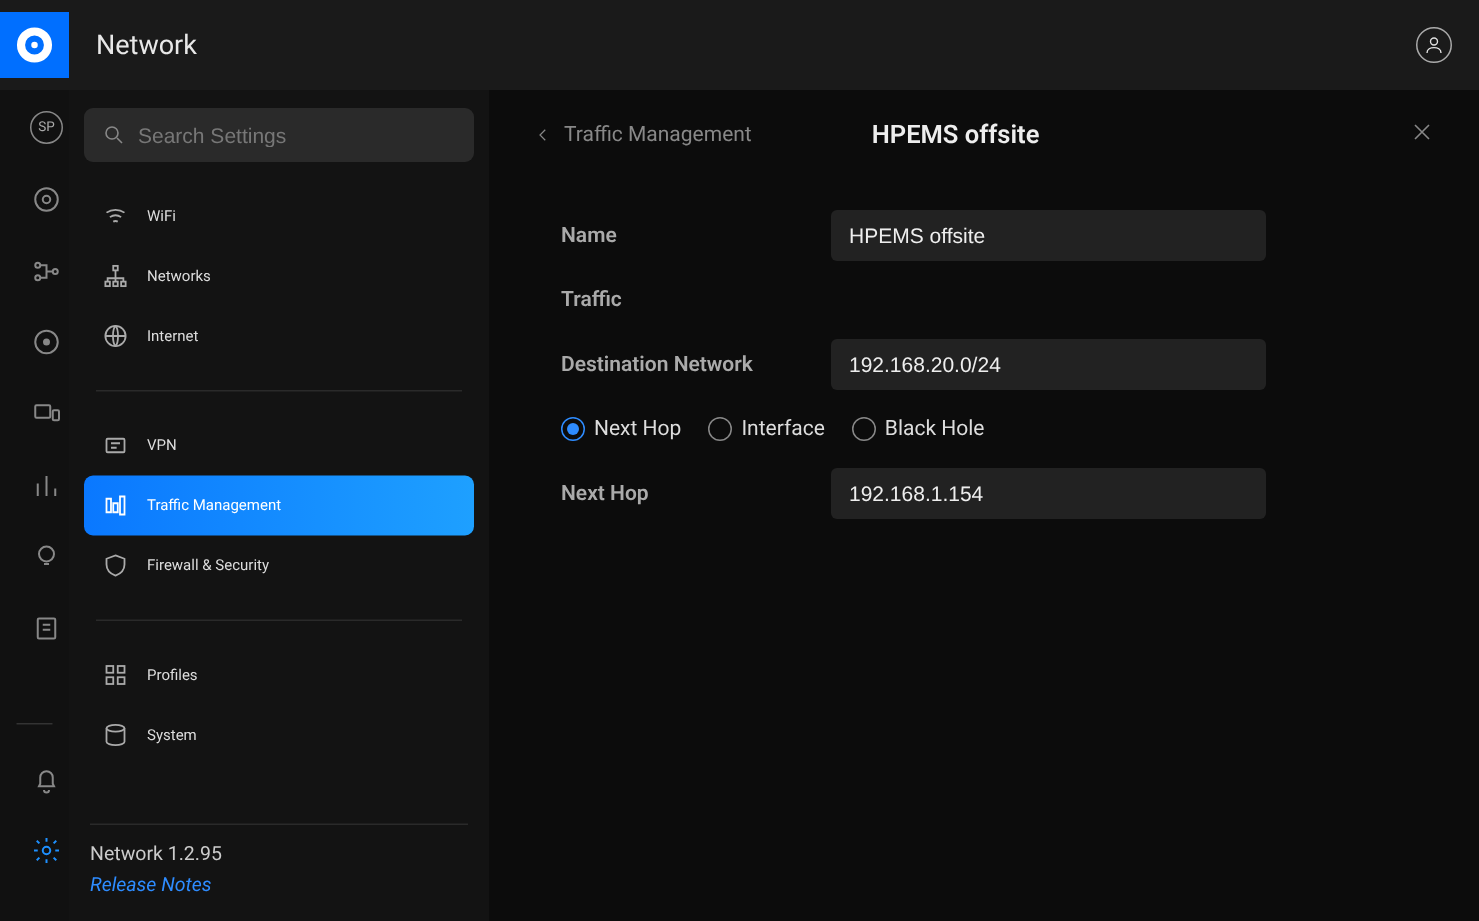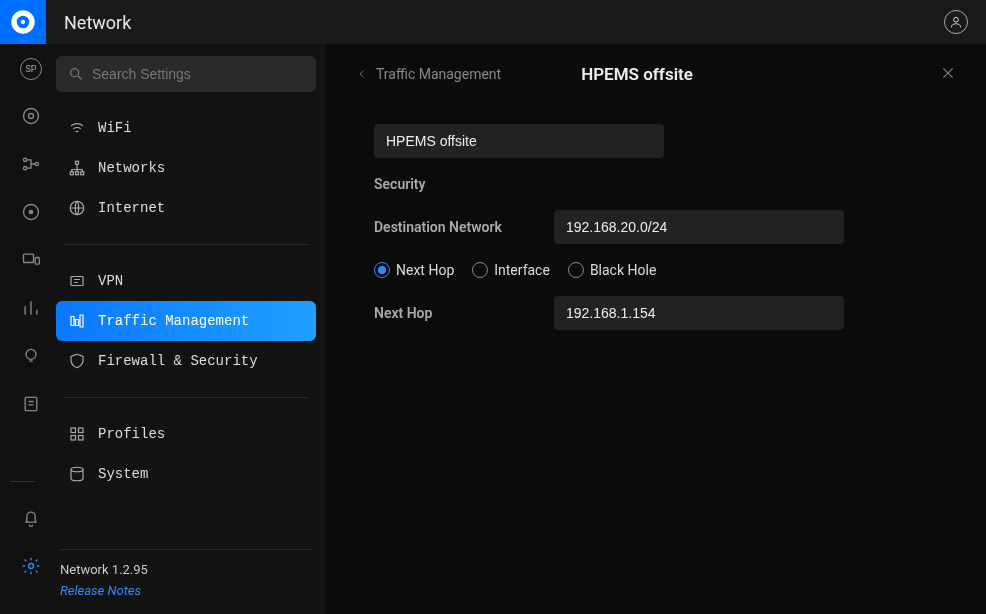--- a/index.html
+++ b/index.html
@@ -6,21 +6,21 @@
 body {
   width: 986px; height: 614px;
   background: #0e0e0e;
   font-family: -apple-system, "Segoe UI", Roboto, Arial, sans-serif;
   color: #e0e0e0;
   overflow: hidden;
   display: flex;
   flex-direction: column;
 }
 .titlebar {
-  height: 44px;
+  height: 60px;
   background: #1a1a1a;
   display: flex;
   align-items: center;
   padding: 0 18px 0 0;
 }
 .titlebar .logo-box {
   width: 46px; height: 44px;
   background: #006fff;
   display: flex; align-items: center; justify-content: center;
 }
@@ -43,21 +43,21 @@
   background: #111;
   display: flex;
   flex-direction: column;
   align-items: center;
   padding-top: 14px;
   gap: 26px;
   position: relative;
 }
 .iconrail .rail-icon {
   width: 22px; height: 22px;
-  display: flex; align-items: flex-start; justify-content: center;
+  display: flex; align-items: center; justify-content: center;
   color: #888;
   cursor: pointer;
   margin-left: 16px;
 }
 .iconrail .rail-spacer { flex: 1; }
 .iconrail .rail-divider {
   width: 24px; height: 1px; background: #333;
 }
 .iconrail .rail-icon.active { color: #1e90ff; }
 .iconrail .sp-circle {
@@ -88,25 +88,24 @@
 .nav-group { margin-top: 16px; }
 .nav-divider {
   height: 1px; background: #2a2a2a;
   margin: 16px 8px;
 }
 .nav-item {
   display: flex; align-items: center;
   height: 40px;
   padding: 0 12px;
   gap: 12px;
-  font-size: 14px;
+  font-size: 10px;
   color: #ddd;
   border-radius: 6px;
   cursor: pointer;
-  font-family: Liberation Mono, monospace;
 }
 .nav-item.active {
   background: linear-gradient(90deg, #0a78ff 0%, #1ea0ff 100%);
   color: #fff;
 }
 .nav-item .nav-icon { width: 18px; height: 18px; display:flex; align-items:center; justify-content:center; color:#aaa; flex-shrink:0; }
 .nav-item.active .nav-icon { color: #fff; }
 .sidebar-footer {
   margin-top: auto;
   padding: 8px 4px 6px 4px;
@@ -368,24 +367,25 @@
       <div class="h-spacer"></div>
       <div class="close-x">
         <svg width="16" height="16" viewBox="0 0 24 24">
             <path d="M5 5l14 14M19 5L5 19"></path>
           </svg>
       </div>
     </div>
 
     <div class="form">
       <div class="form-row">
+        <div class="form-label">Name</div>
         <input class="text-input" value="HPEMS offsite" style="">
       </div>
       <div class="form-row">
-        <div class="form-label">Security</div>
+        <div class="form-label">Traffic</div>
       </div>
       <div class="form-row">
         <div class="form-label">Destination Network</div>
         <input class="text-input" value="192.168.20.0/24" style="">
       </div>
       <div class="form-row">
         <div class="radio-group">
           <div class="radio-item selected">
             <span class="radio-circle"></span>
             <span>Next Hop</span>

